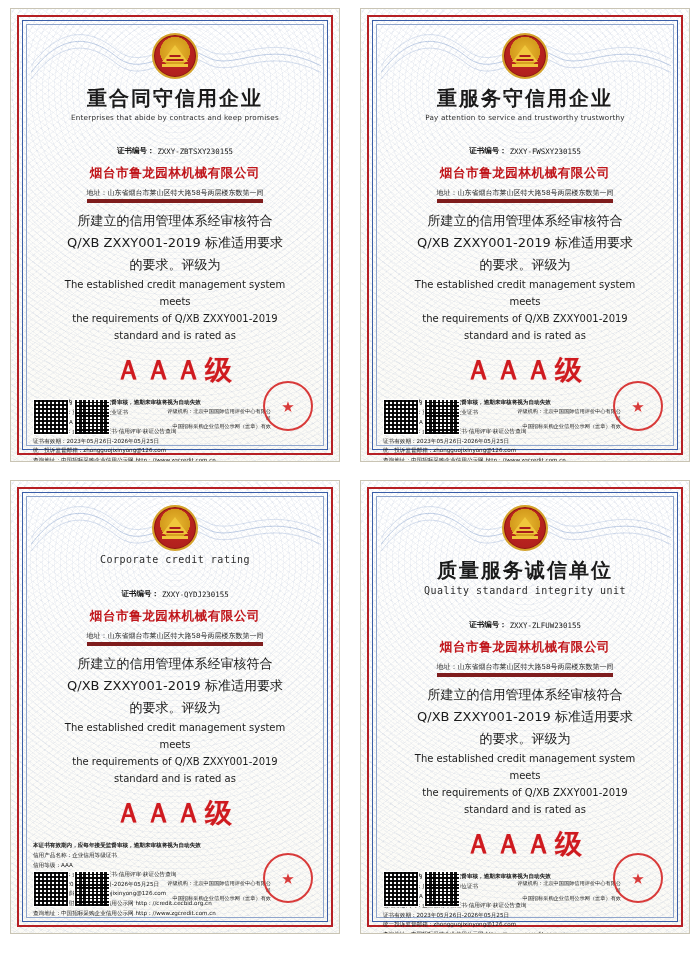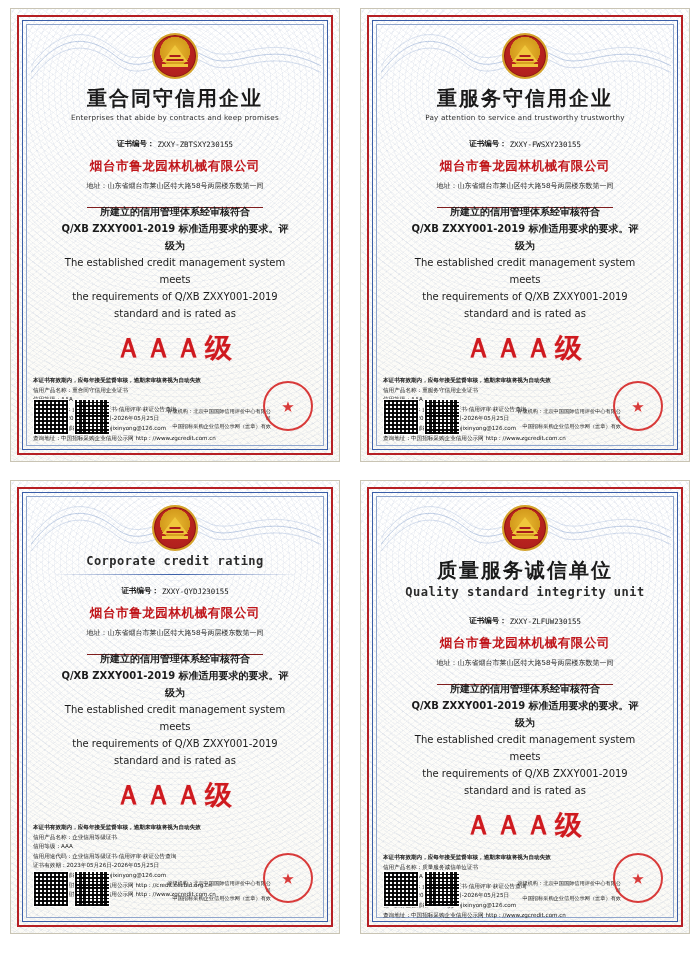--- a/index.html
+++ b/index.html
@@ -141,32 +141,31 @@
     margin-top: 3px;
     font-size: 7.2px;
     color: #2b2b2b;
     text-align: center;
     letter-spacing: 0.2px;
     white-space: nowrap;
     font-family: "DejaVu Sans", sans-serif;
   }
   .title-en.mono {
     font-family: "DejaVu Sans Mono", monospace;
-    font-size: 12px;
+    font-size: 10px;
     letter-spacing: 0.5px;
-    font-weight: bold;
   }
   .divider-line {
     width: 84%;
     height: 1px;
     background: linear-gradient(to right, rgba(58,94,168,0), #3a5ea8, rgba(58,94,168,0));
     margin-top: 6px;
   }
   .cert-no-row {
-    margin-top: 11px;
+    margin-top: 18px;
     display: flex;
     align-items: center;
     justify-content: center;
     gap: 3px;
     font-size: 7.5px;
     color: #151515;
     font-family: "DejaVu Sans", sans-serif;
   }
   .cert-no-label { font-weight: bold; }
   .cert-no-value { font-family: "DejaVu Sans Mono", monospace; font-size: 7.4px; }
@@ -179,32 +178,31 @@
     letter-spacing: 0.6px;
     white-space: nowrap;
   }
   .address {
     margin-top: 6px;
     font-size: 7px;
     color: #1b1b1b;
     font-family: "DejaVu Sans", sans-serif;
     white-space: nowrap;
   }
-  .address .u { border-bottom: 1px solid #7f1d1d; padding-bottom: 17px; }
+  .address .u { border-bottom: 4px solid #7f1d1d; padding-bottom: 2px; }
   .body-block {
     margin-top: 12px;
     width: 78%;
     text-align: center;
     color: #1b1b1b;
   }
   .body-cn {
-    font-size: 10px;
+    font-size: 13px;
     line-height: 1.7;
     font-family: "DejaVu Sans", sans-serif;
-    font-weight: bold;
   }
   .body-en {
     font-size: 10px;
     line-height: 1.7;
     font-family: "DejaVu Sans", sans-serif;
   }
   .grade {
     margin-top: 8px;
     font-size: 27px;
     font-weight: bold;

